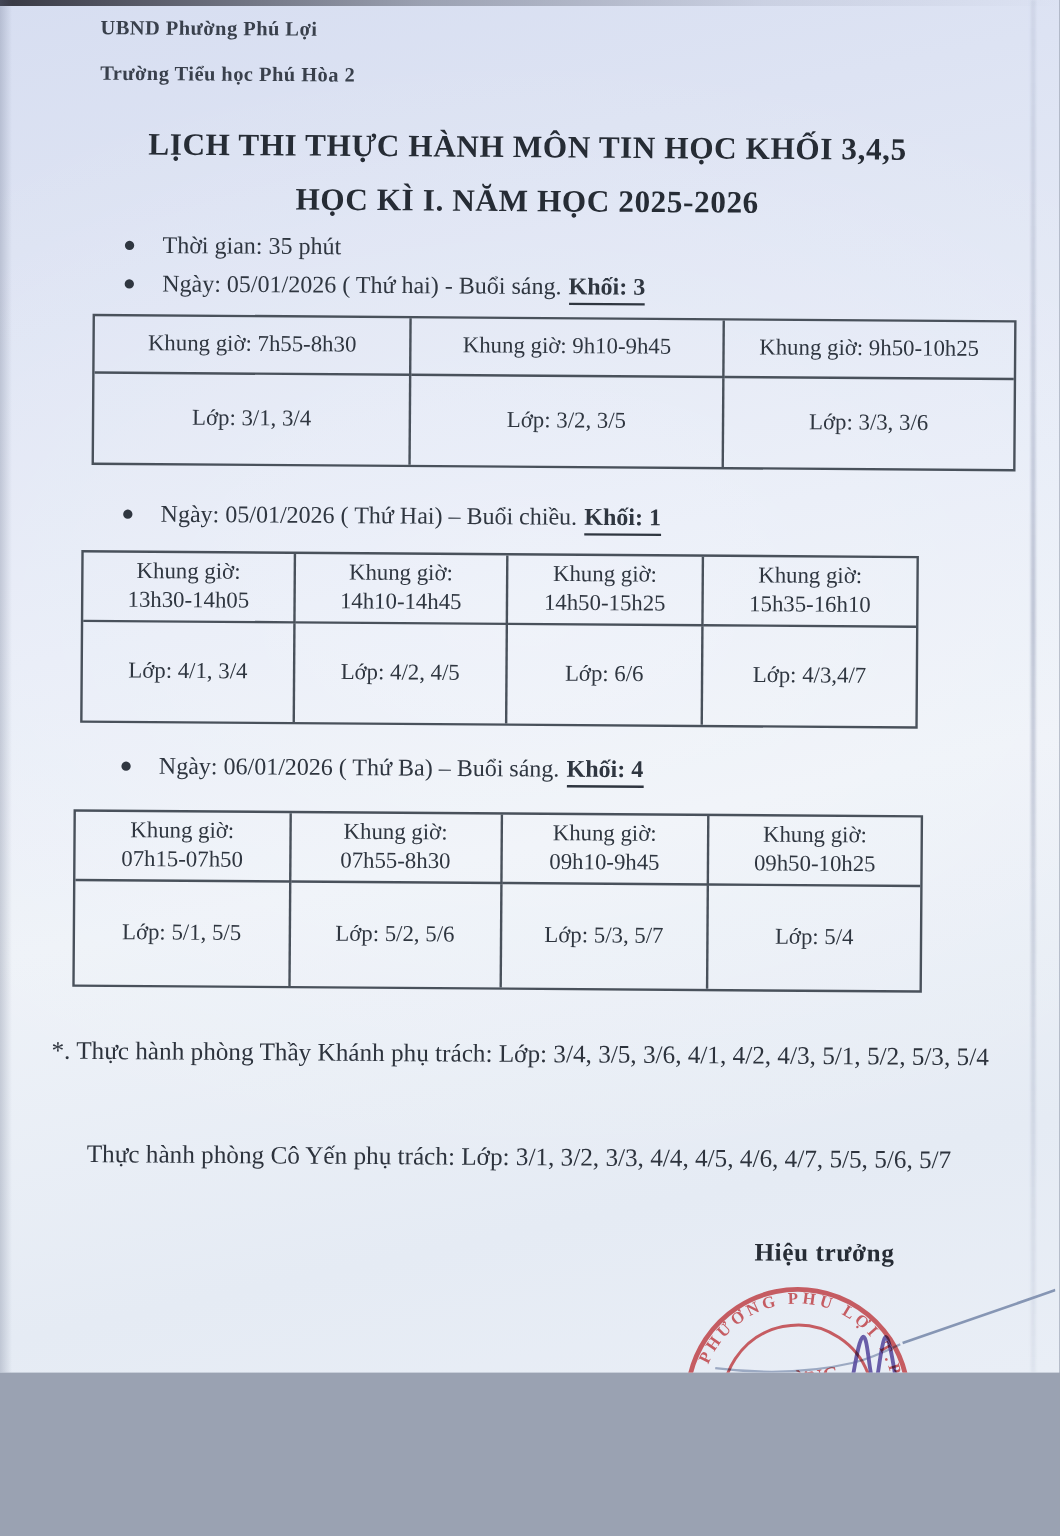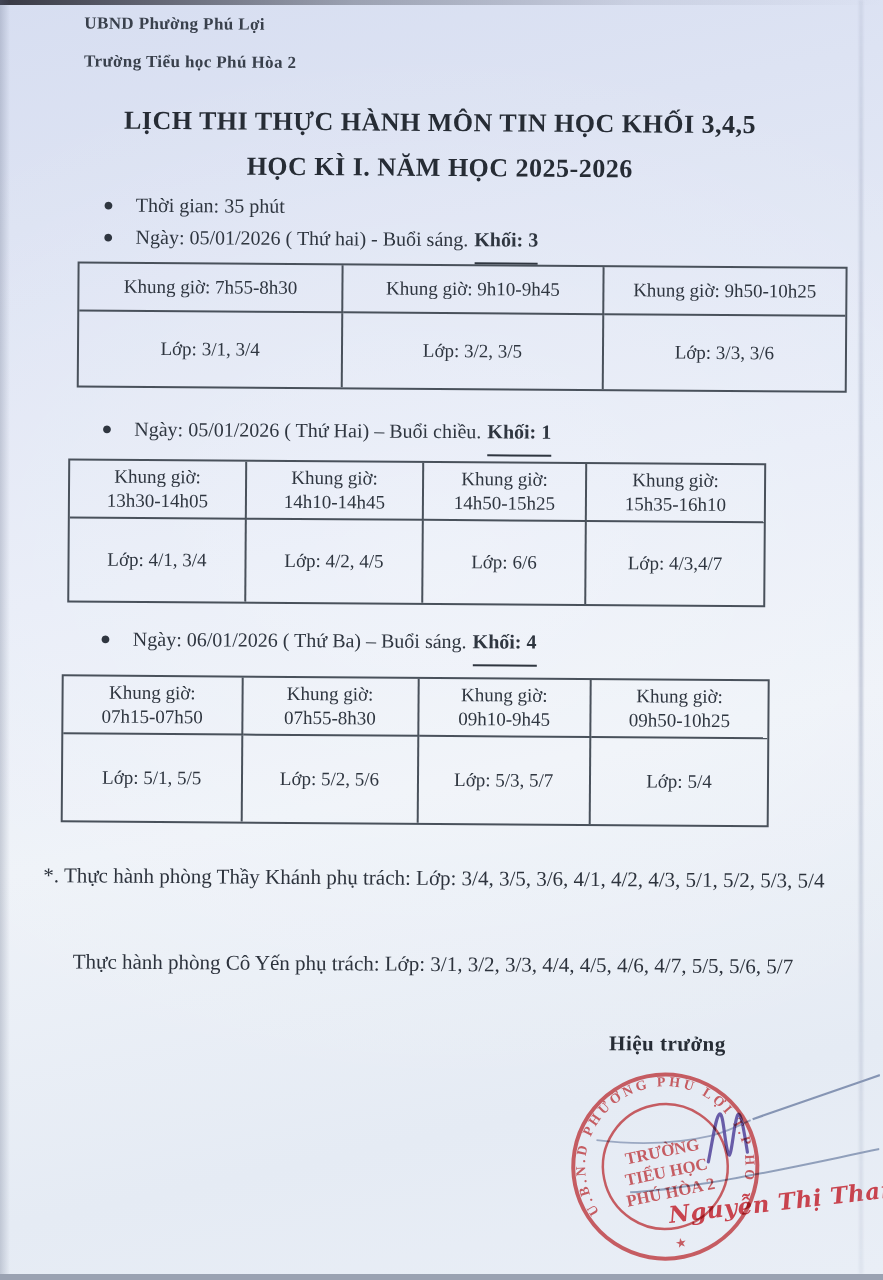--- a/index.html
+++ b/index.html
@@ -1,18 +1,18 @@
 <!DOCTYPE html>
 <html><head>
 <meta charset="utf-8">
 <style>
   * { margin:0; padding:0; box-sizing:border-box; }
   html,body { background:#9aa2b2; }
   .page {
-    position:relative; width:883px; height:1274px; margin:0 auto; overflow:hidden;
+    position:relative; width:883px; height:1144px; margin:0 auto; overflow:hidden;
     background:
       radial-gradient(ellipse 120% 60% at 50% 45%, rgba(255,255,255,.28), rgba(255,255,255,0) 70%),
       linear-gradient(168deg,#d7def1 0%, #dde3f3 16%, #e7ecf7 42%, #eef2f8 60%, #e5ebf4 84%, #e9eef6 100%);
     font-family:"Liberation Serif","DejaVu Serif",serif;
     color:#2f3640;
   }
   
   .edge-top { position:absolute; top:0; left:0; right:0; height:5px; z-index:6;
     background:linear-gradient(90deg, rgba(38,38,48,.9), rgba(80,85,100,.45) 40%, rgba(110,115,135,.15) 72%, rgba(110,115,135,0)); }
   .edge-left { position:absolute; top:0; left:0; bottom:0; width:10px; z-index:6;
@@ -23,38 +23,38 @@
   .sheet { position:absolute; inset:0; transform:rotate(.4deg); }
 
   .org { position:absolute; left:80px; top:16px; font-weight:bold; font-size:17px; color:#39404c; letter-spacing:.4px; }
   .org div { margin-bottom:18px; }
 
   .title { position:absolute; left:0; right:10px; top:100px; text-align:center;
            font-weight:bold; font-size:26px; color:#262c35; letter-spacing:.5px; line-height:45px; }
 
   .bullet { position:absolute; left:100px; font-size:20px; display:flex; align-items:baseline; white-space:nowrap; }
   .bullet .dot { font-size:18px; margin-right:22px; position:relative; top:-1px; }
-  .khoi { font-weight:bold; border-bottom:2px solid #2f3640; padding-bottom:11px; margin-left:6px; }
+  .khoi { font-weight:bold; border-bottom:2px solid #2f3640; padding-bottom:1px; margin-left:6px; }
 
   .tbl { position:absolute; display:grid; border:2px solid #49515b; font-size:19px; }
   .cell { border-right:2px solid #49515b; display:flex; align-items:center; justify-content:center;
           text-align:center; padding:2px 4px; }
   .cell.last { border-right:none; }
   .cell.h { border-bottom:2px solid #49515b; }
   .two-line div { line-height:24px; }
 
   .t1 { left:75px; top:264px; width:770px; grid-template-columns:34.5% 34% 31.5%; grid-template-rows:48px 74px; }
   .t2 { left:67px; top:461px; width:698px; grid-template-columns:25.5% 25.5% 23.5% 25.5%; grid-template-rows:58px 82px; }
   .t3 { left:62px; top:677px; width:708px; grid-template-columns:25.5% 25% 24.5% 25%; grid-template-rows:58px 86px; }
 
   .note { position:absolute; left:45px; width:802px; font-size:21px; line-height:40px; color:#2d333d; }
   .note1 { top:858px; }
   .note2 { top:944px; text-indent:30px; }
 
-  .role { position:absolute; left:612px; top:1030px; font-weight:bold; font-size:21px; color:#262c35; letter-spacing:.5px; }
+  .role { position:absolute; left:632px; top:1030px; font-weight:bold; font-size:21px; color:#262c35; letter-spacing:.5px; }
 
   .stamp { position:absolute; left:570px; top:1066px; width:198px; height:198px; z-index:2; mix-blend-mode:multiply; }
   .signer { position:absolute; left:672px; top:1186px; z-index:2; width:220px;
             font-family:"DejaVu Serif","Liberation Serif",serif; font-style:italic; font-weight:bold;
             font-size:23px; color:#c8434e; transform:rotate(-7deg); letter-spacing:.5px;
             mix-blend-mode:multiply; white-space:nowrap; }
   .pen { position:absolute; left:0; top:0; z-index:3; pointer-events:none; mix-blend-mode:multiply; }
 </style>
 </head>
 <body>

